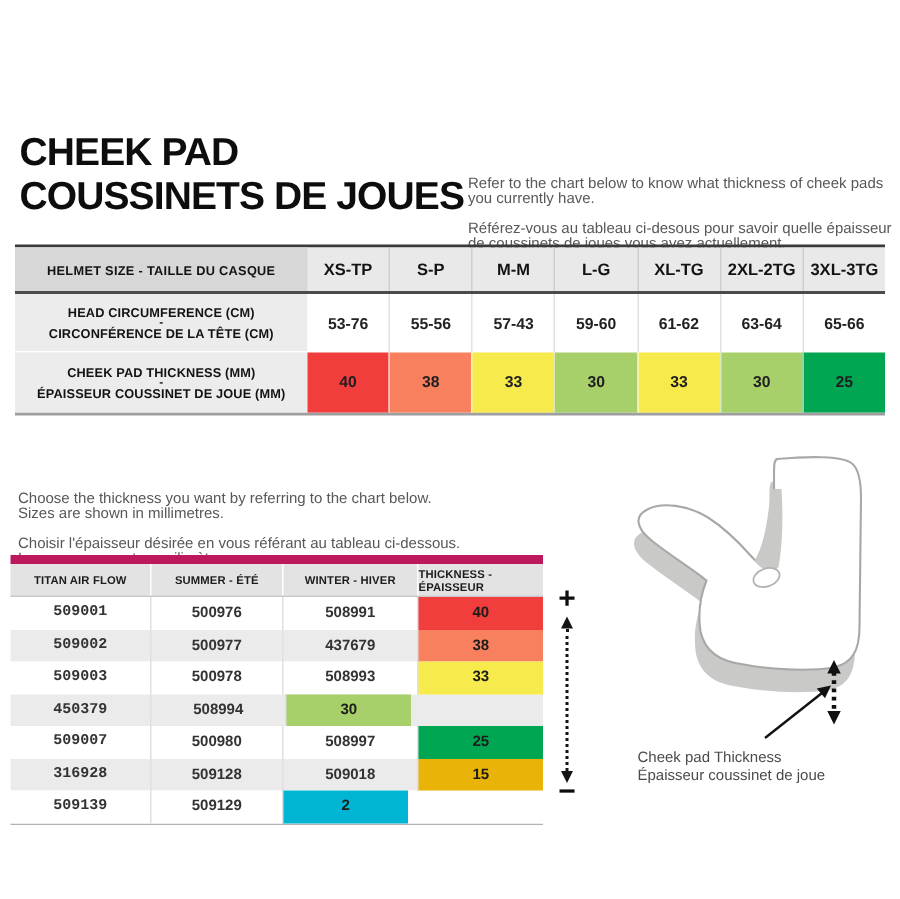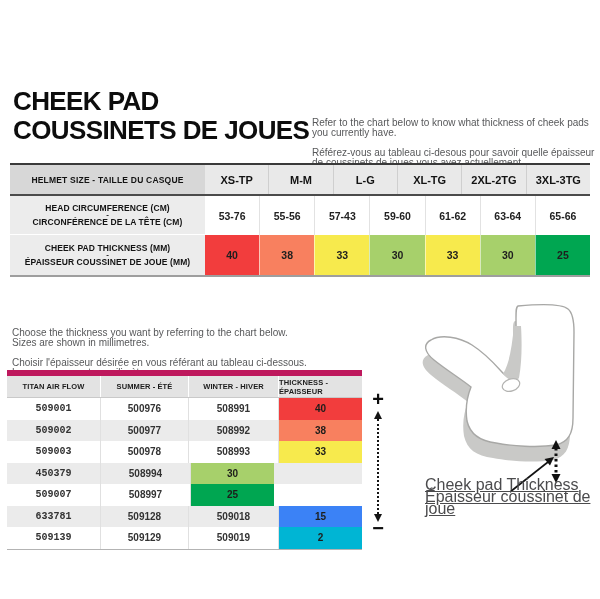--- a/index.html
+++ b/index.html
@@ -63,21 +63,21 @@
     font-size:20px; font-weight:900; color:#0d0d0d; line-height:20px; }
   .v-line { position:absolute; left:377px; top:419px; height:95px; width:0;
     border-left:2px dotted #141414; }
   .v-up, .v-down { position:absolute; left:374px; width:0; height:0;
     border-left:4px solid transparent; border-right:4px solid transparent; }
   .v-up   { top:411px; border-bottom:8px solid #141414; }
   .v-down { top:514px; border-top:8px solid #141414; }
 
   
   .pad-svg { position:absolute; left:415px; top:300px; }
-  .pad-label { position:absolute; left:425px; top:479px; font-size:16px; line-height:12px; color:#4b4b4d;text-decoration:underline; }
+  .pad-label { position:absolute; left:425px; top:500px; font-size:10px; line-height:12px; color:#4b4b4d; }
 </style>
 </head>
 <body>
 
 <div class="page">
 
   <div class="title">
     <div>CHEEK PAD</div>
     <div>COUSSINETS DE JOUES</div>
   </div>
@@ -90,20 +90,21 @@
     <div class="para">
       <div>Référez-vous au tableau ci-desous pour savoir quelle épaisseur</div>
       <div>de coussinets de joues vous avez actuellement.</div>
     </div>
   </div>
 
   <div class="table1">
     <div class="t1-header">
       <div class="t1-corner">HELMET SIZE - TAILLE DU CASQUE</div>
       <div class="t1-size">XS-TP</div>
+      <div class="t1-size">S-P</div>
       <div class="t1-size">M-M</div>
       <div class="t1-size">L-G</div>
       <div class="t1-size">XL-TG</div>
       <div class="t1-size">2XL-2TG</div>
       <div class="t1-size">3XL-3TG</div>
     </div>
 
     <div class="t1-row circ">
       <div class="t1-label">
         <div class="t1-label-line">HEAD CIRCUMFERENCE (CM)</div>
@@ -156,49 +157,49 @@
 
     <div class="t2-row">
       <div class="t2-cell c1">509001</div>
       <div class="t2-cell c2">500976</div>
       <div class="t2-cell c3">508991</div>
       <div class="t2-cell c4 t2-thick" style="background-color: rgb(242, 61, 61);">40</div>
     </div>
     <div class="t2-row alt">
       <div class="t2-cell c1">509002</div>
       <div class="t2-cell c2">500977</div>
-      <div class="t2-cell c3">508992</div>
+      <div class="t2-cell c3">437679</div>
       <div class="t2-cell c4 t2-thick" style="background-color: rgb(248, 128, 95);">38</div>
     </div>
     <div class="t2-row">
       <div class="t2-cell c1">509003</div>
       <div class="t2-cell c2">500978</div>
       <div class="t2-cell c3">508993</div>
       <div class="t2-cell c4 t2-thick" style="background-color: rgb(247, 234, 77);">33</div>
     </div>
     <div class="t2-row alt">
       <div class="t2-cell c1">450379</div>
       <div class="t2-cell c3">508994</div>
       <div class="t2-cell c4 t2-thick" style="background-color: rgb(167, 208, 107);">30</div>
     </div>
     <div class="t2-row">
       <div class="t2-cell c1">509007</div>
+      <div class="t2-cell c2">500980</div>
       <div class="t2-cell c3">508997</div>
       <div class="t2-cell c4 t2-thick" style="background-color: rgb(0, 166, 81);">25</div>
     </div>
     <div class="t2-row alt">
-      <div class="t2-cell c1">633781</div>
+      <div class="t2-cell c1">316928</div>
       <div class="t2-cell c2">509128</div>
       <div class="t2-cell c3">509018</div>
-      <div class="t2-cell c4 t2-thick" style="background-color: #3b82f6;">15</div>
+      <div class="t2-cell c4 t2-thick" style="background-color: #eab308;">15</div>
     </div>
     <div class="t2-row">
       <div class="t2-cell c1">509139</div>
       <div class="t2-cell c2">509129</div>
-      <div class="t2-cell c3">509019</div>
       <div class="t2-cell c4 t2-thick" style="background-color: rgb(0, 181, 212);">2</div>
     </div>
   </div>
 
   <div class="plus">+</div>
   <div class="v-up"></div>
   <div class="v-line"></div>
   <div class="v-down"></div>
   <div class="minus">−</div>
 

